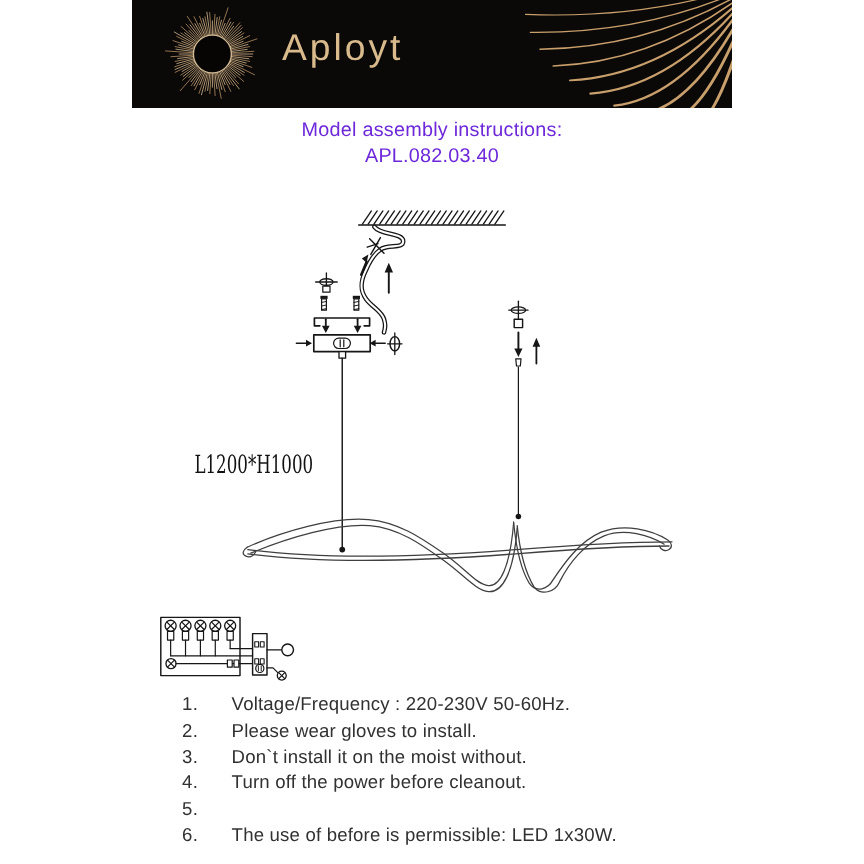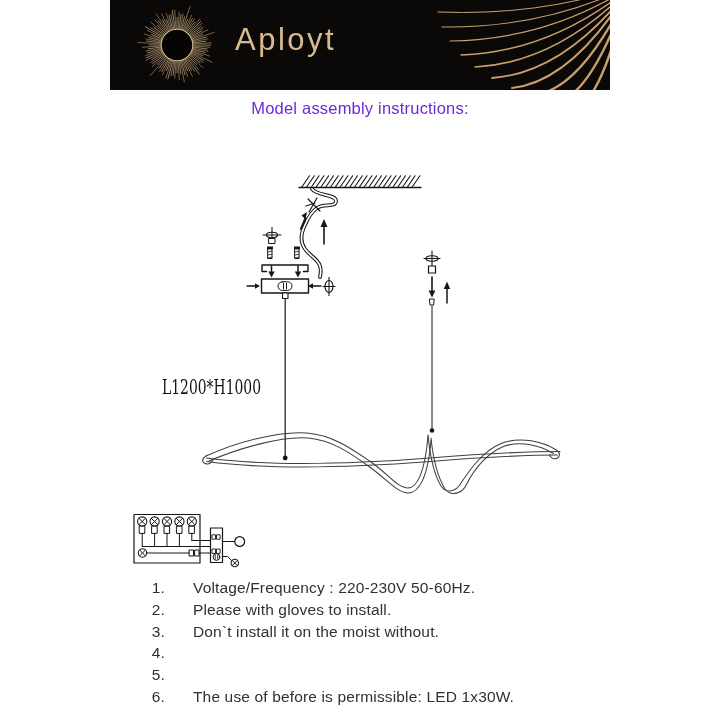--- a/index.html
+++ b/index.html
@@ -145,20 +145,21 @@
         <path d="M513,2 Q468,90 424,95" stroke-width="2.2"></path>
         <path d="M513,5 Q478,97 447,101" stroke-width="2.4"></path>
         <path d="M514,8 Q488,103 467,106" stroke-width="2.6"></path>
       </g>
     </svg>
     <span class="brand">Aployt</span>
   </header>
 
   <div class="titles">
     <div>Model assembly instructions:</div>
+    <div>APL.082.03.40</div>
   </div>
 
   <svg class="diagram" viewBox="0 0 720 720">
     <g stroke="#161616" fill="none" stroke-linecap="round" stroke-linejoin="round" stroke-width="1.2">
 
       <g>
         <line x1="299" y1="187.5" x2="421" y2="187.5" stroke-width="1.4"></line>
         <g id="hatch">
             <line x1="302" y1="186.8" x2="309.5" y2="175.8" stroke-width="1.1"></line>
             <line x1="306.8" y1="186.8" x2="314.3" y2="175.8" stroke-width="1.1"></line>
@@ -341,28 +342,29 @@
     </g>
   </svg>
 
   <ol class="instructions">
     <li>
       <span class="num">1.</span>
       <span class="txt">Voltage/Frequency : 220-230V 50-60Hz.</span>
       </li>
     <li>
       <span class="num">2.</span>
-      <span class="txt">Please with gloves to install.</span>
+      <span class="txt">Please wear gloves to install.</span>
       </li>
     <li>
       <span class="num">3.</span>
       <span class="txt">Don`t install it on the moist without.</span>
       </li>
     <li>
       <span class="num">4.</span>
+      <span class="txt">Turn off the power before cleanout.</span>
       </li>
     <li>
       <span class="num">5.</span>
       </li>
     <li>
       <span class="num">6.</span>
       <span class="txt">The use of before is permissible: LED 1x30W.</span>
       </li>
   </ol>
 </div>

